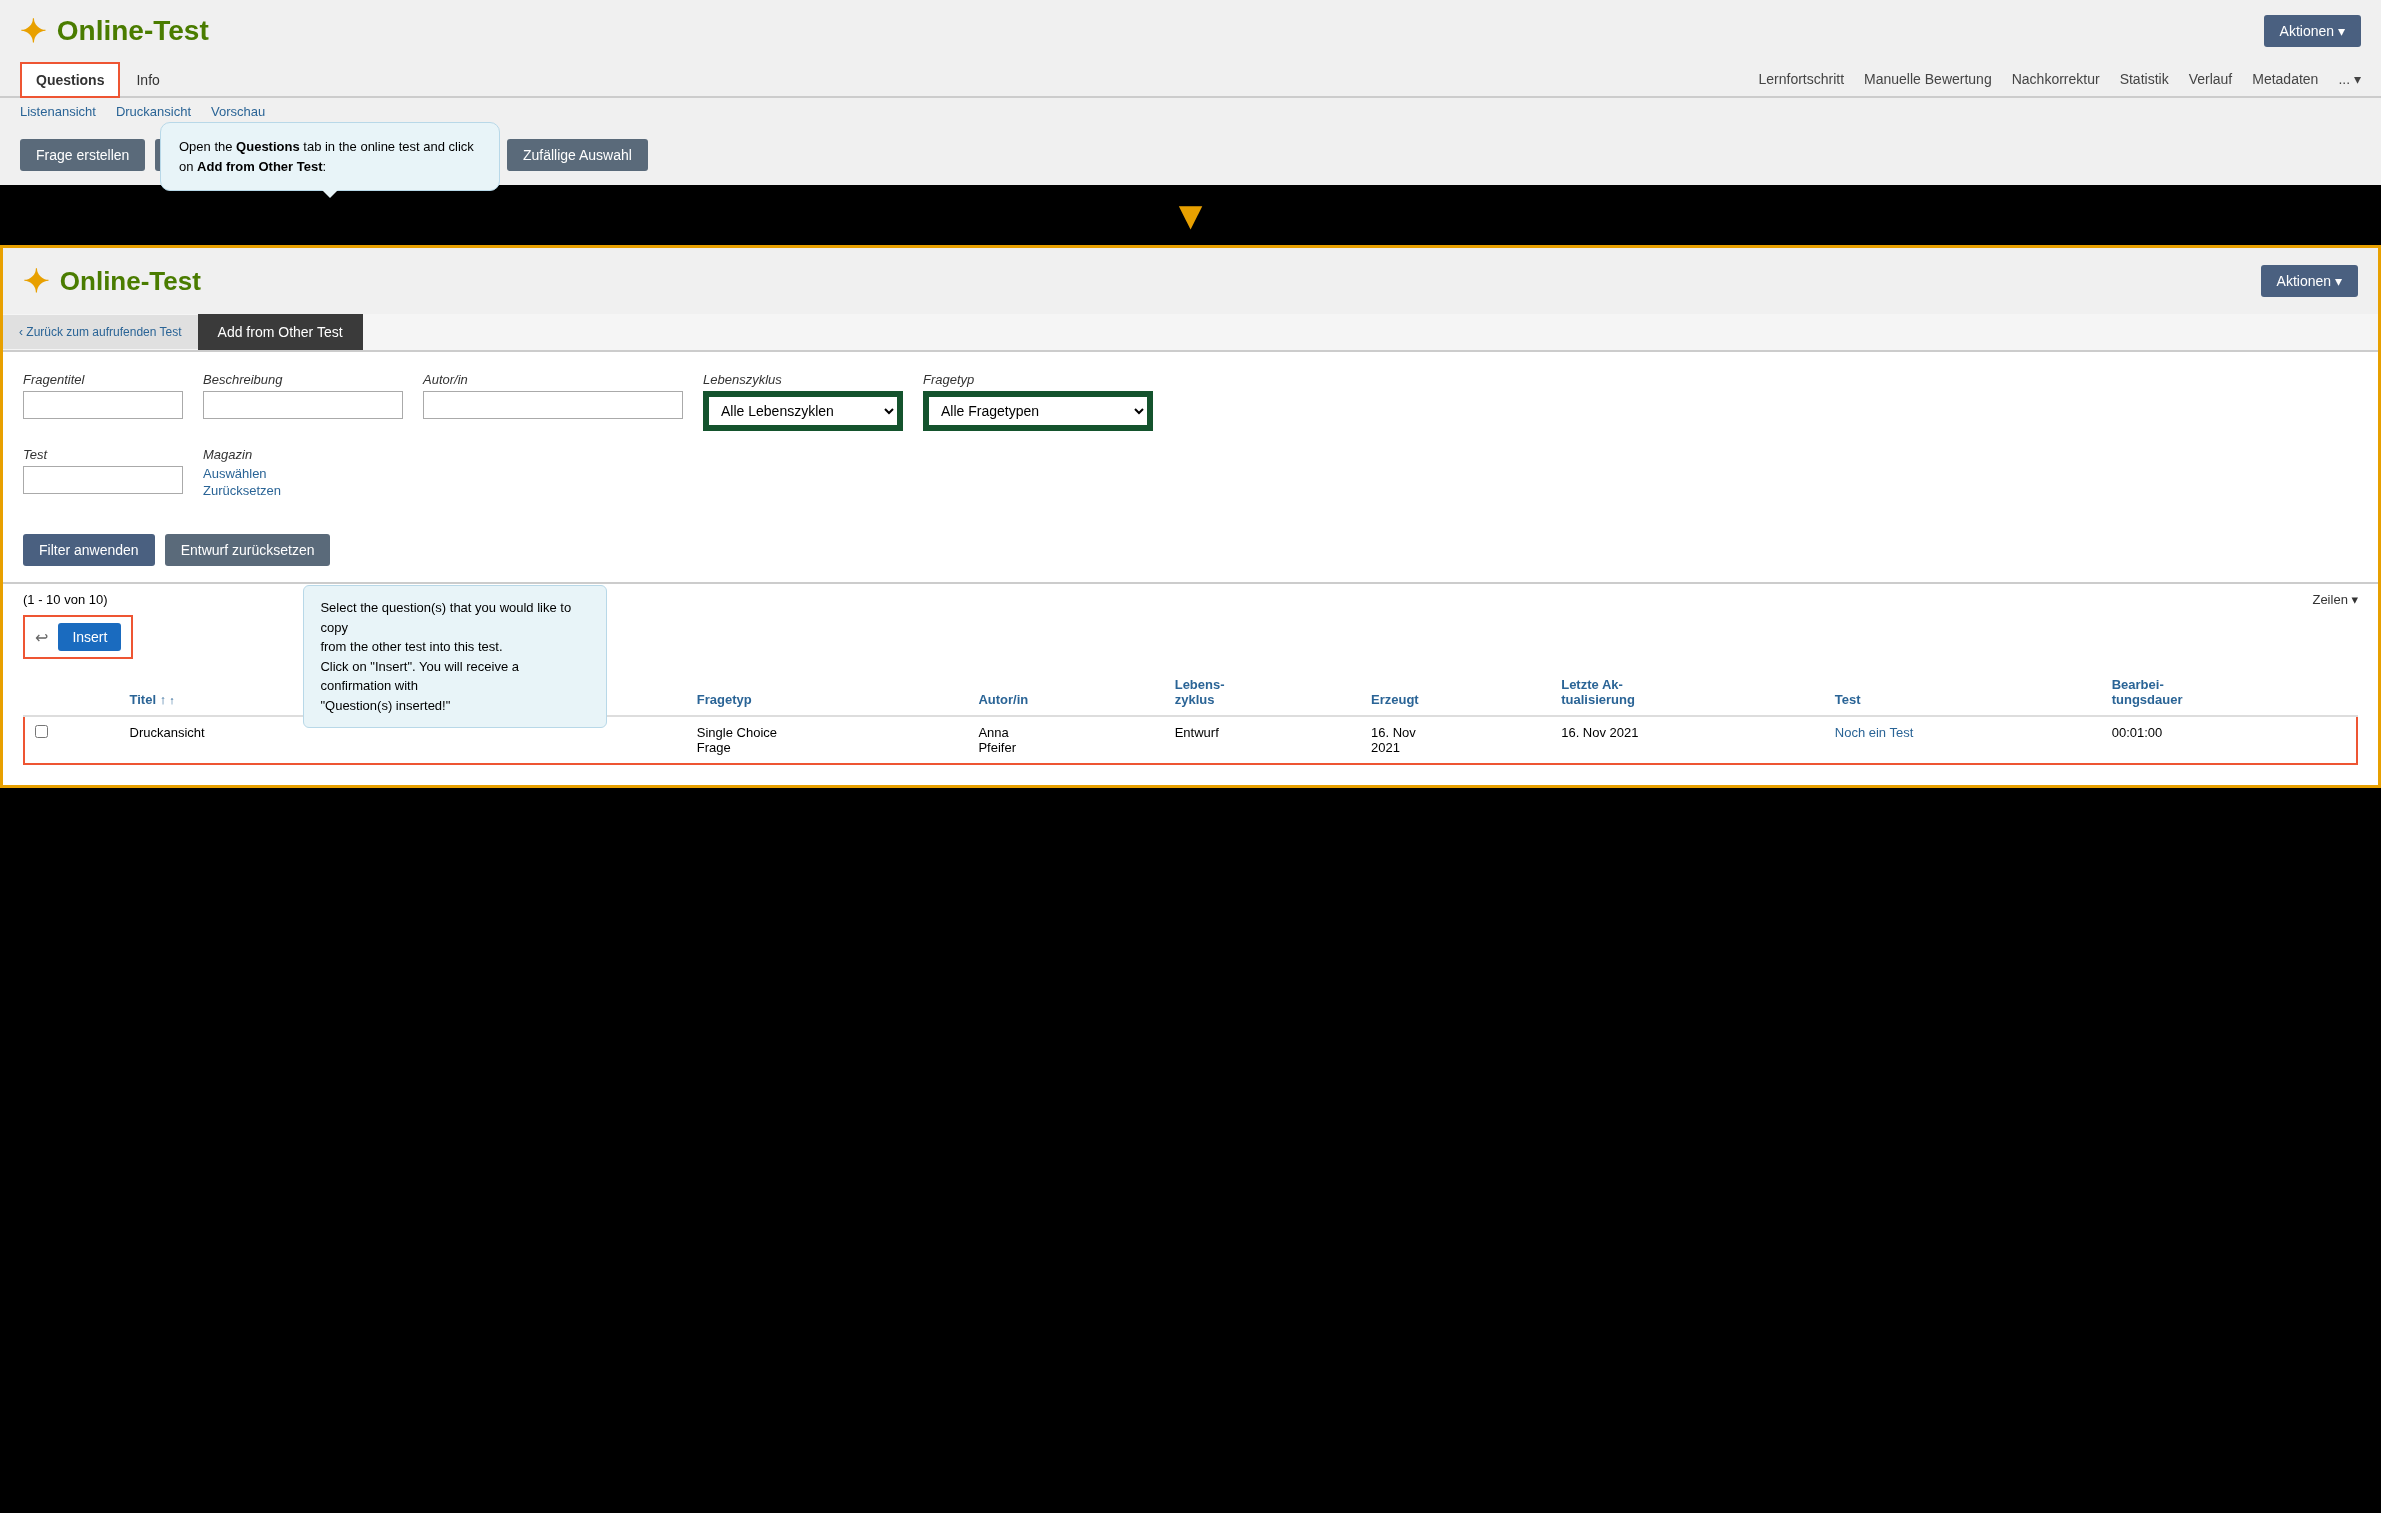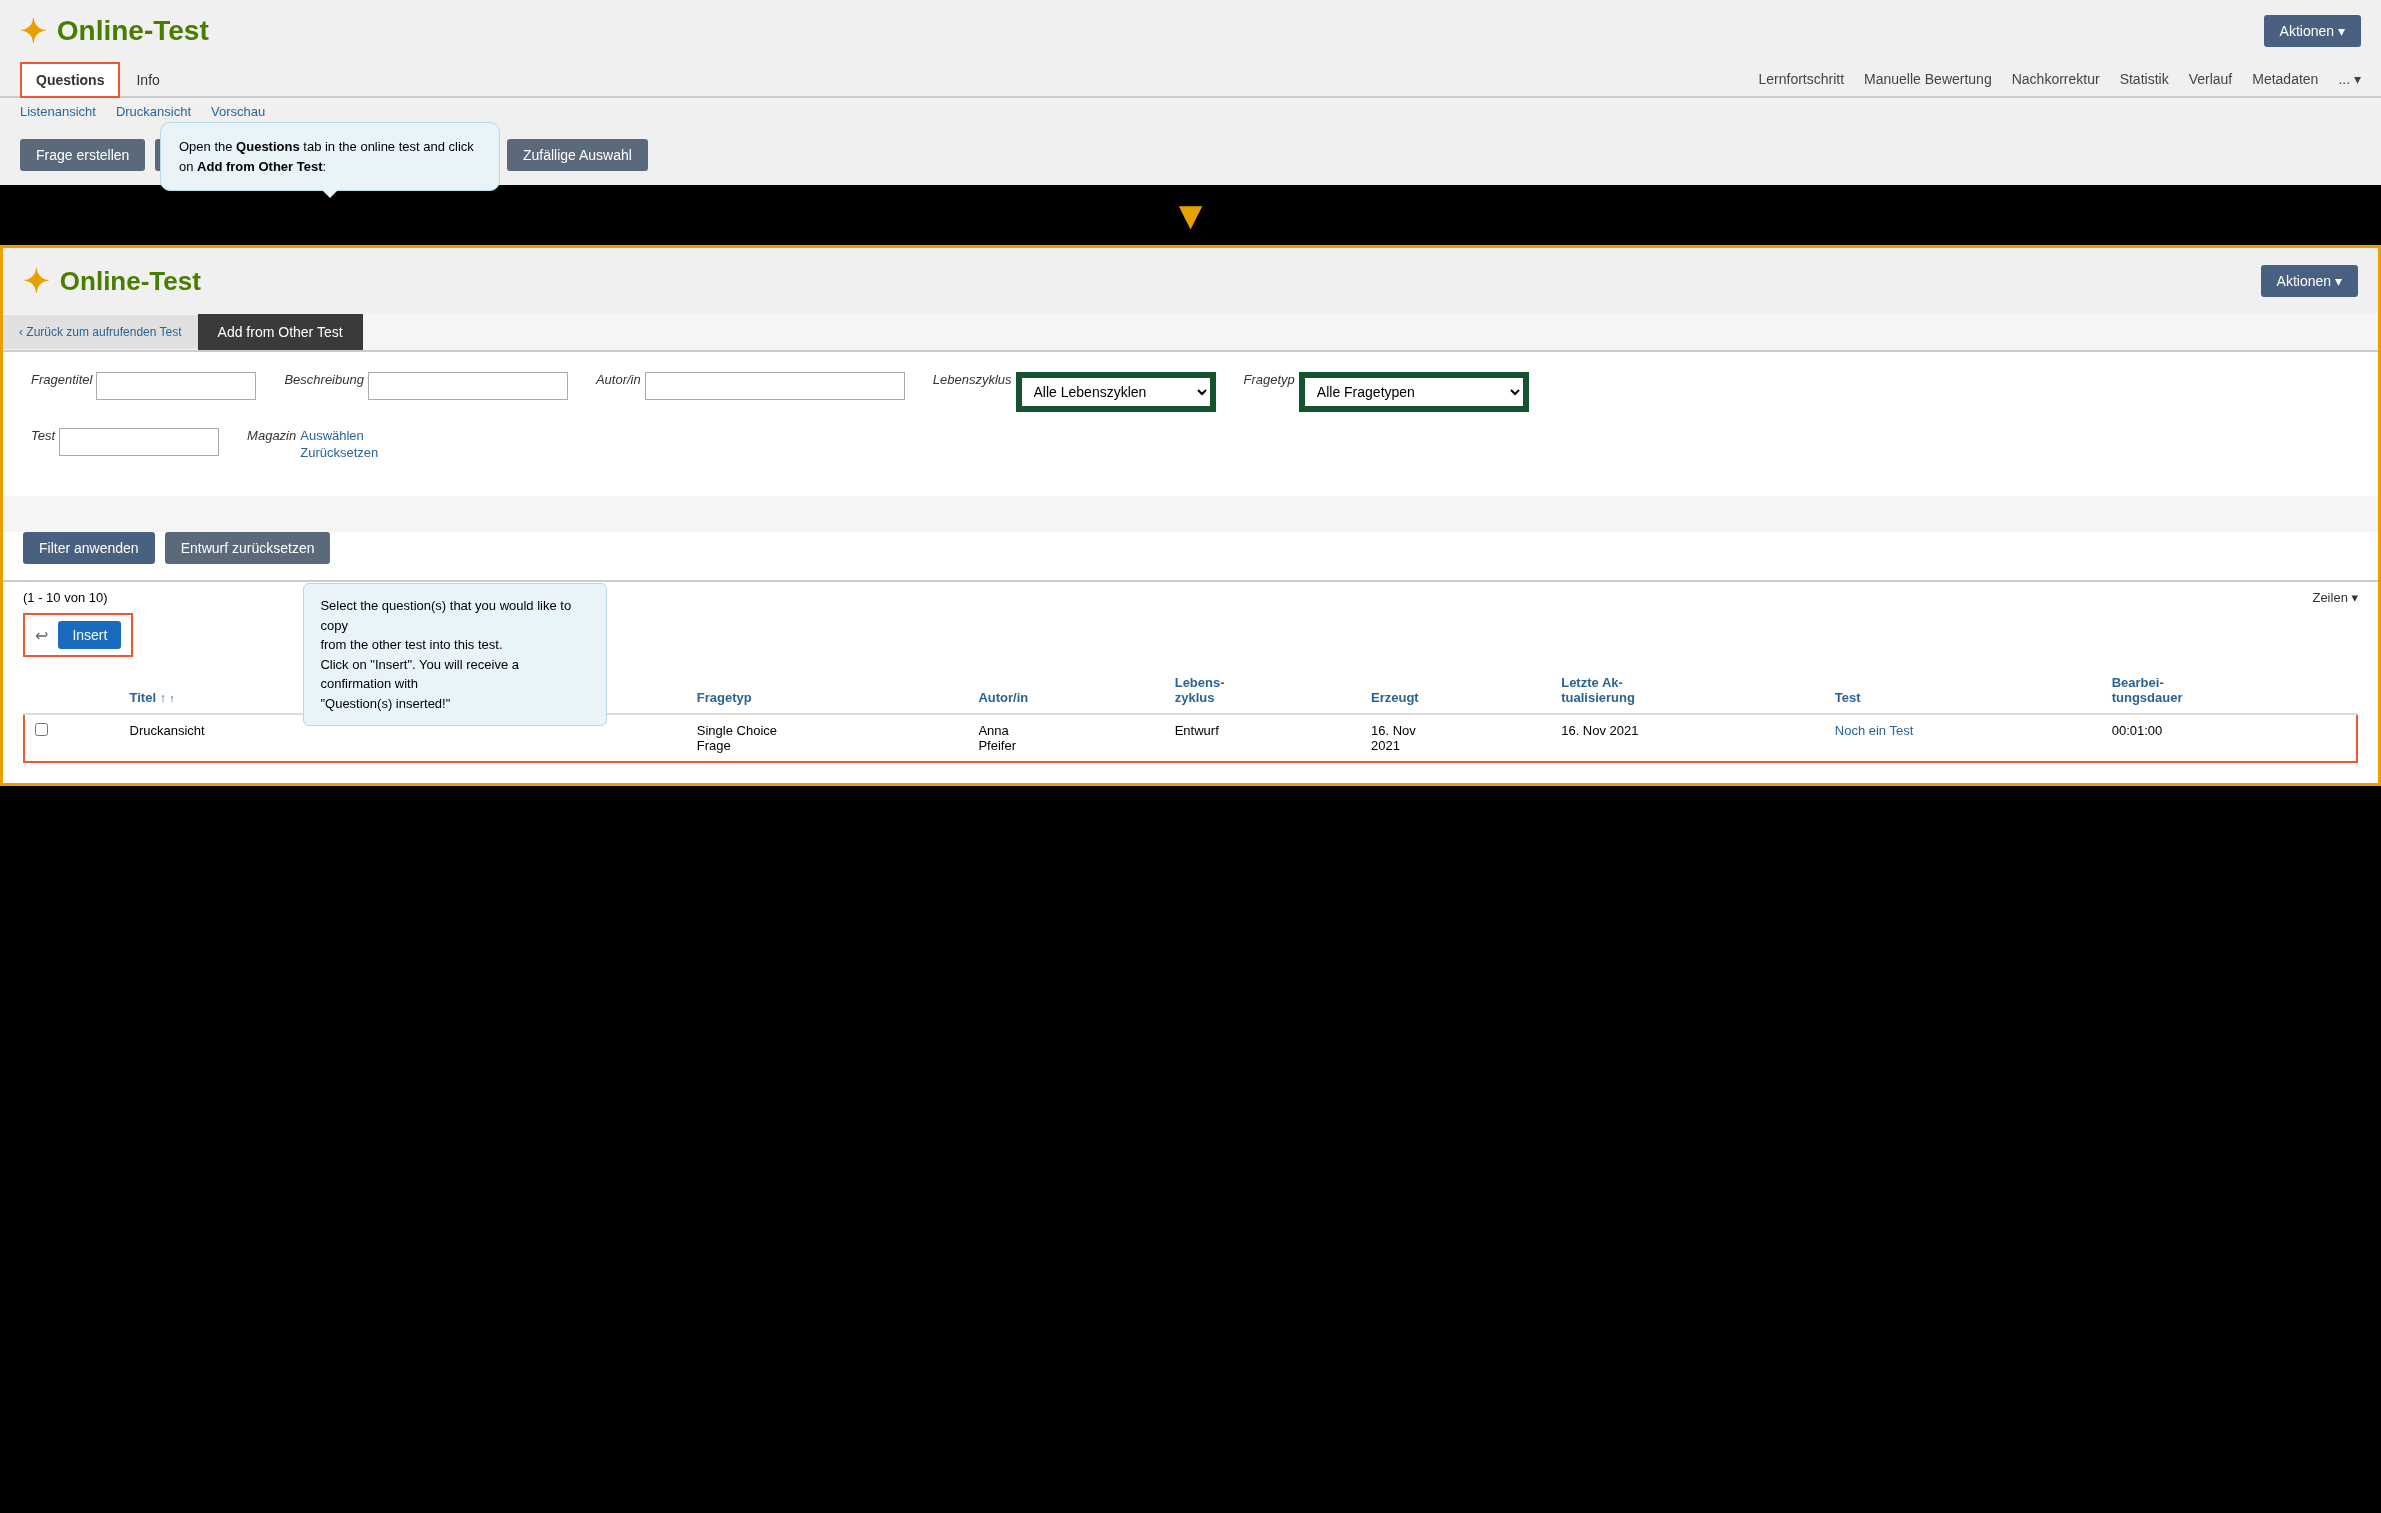--- a/index.html
+++ b/index.html
@@ -205,23 +205,22 @@
       background: white;
     }
     .form-row {
       display: flex;
       gap: 20px;
       margin-bottom: 16px;
       align-items: flex-start;
     }
     .form-group {
       display: flex;
-      flex-direction: row;
+      flex-direction: column;
       gap: 4px;
-      margin-left: 8px;
     }
     .form-group label {
       font-style: italic;
       font-size: 13px;
       color: #333;
     }
     .form-group input[type="text"] {
       border: 1px solid #aaa;
       padding: 5px 8px;
       font-size: 14px;
@@ -252,21 +251,20 @@
       color: #2a6496;
       text-decoration: none;
       font-size: 13px;
       cursor: pointer;
     }
     .filter-btns {
       display: flex;
       gap: 10px;
       padding: 0 20px 16px 20px;
       background: white;
-      margin-top: 36px;
     }
     .btn-filter {
       background: #4a6080;
       color: white;
       border: none;
       padding: 8px 16px;
       cursor: pointer;
       font-size: 14px;
       border-radius: 3px;
     }

